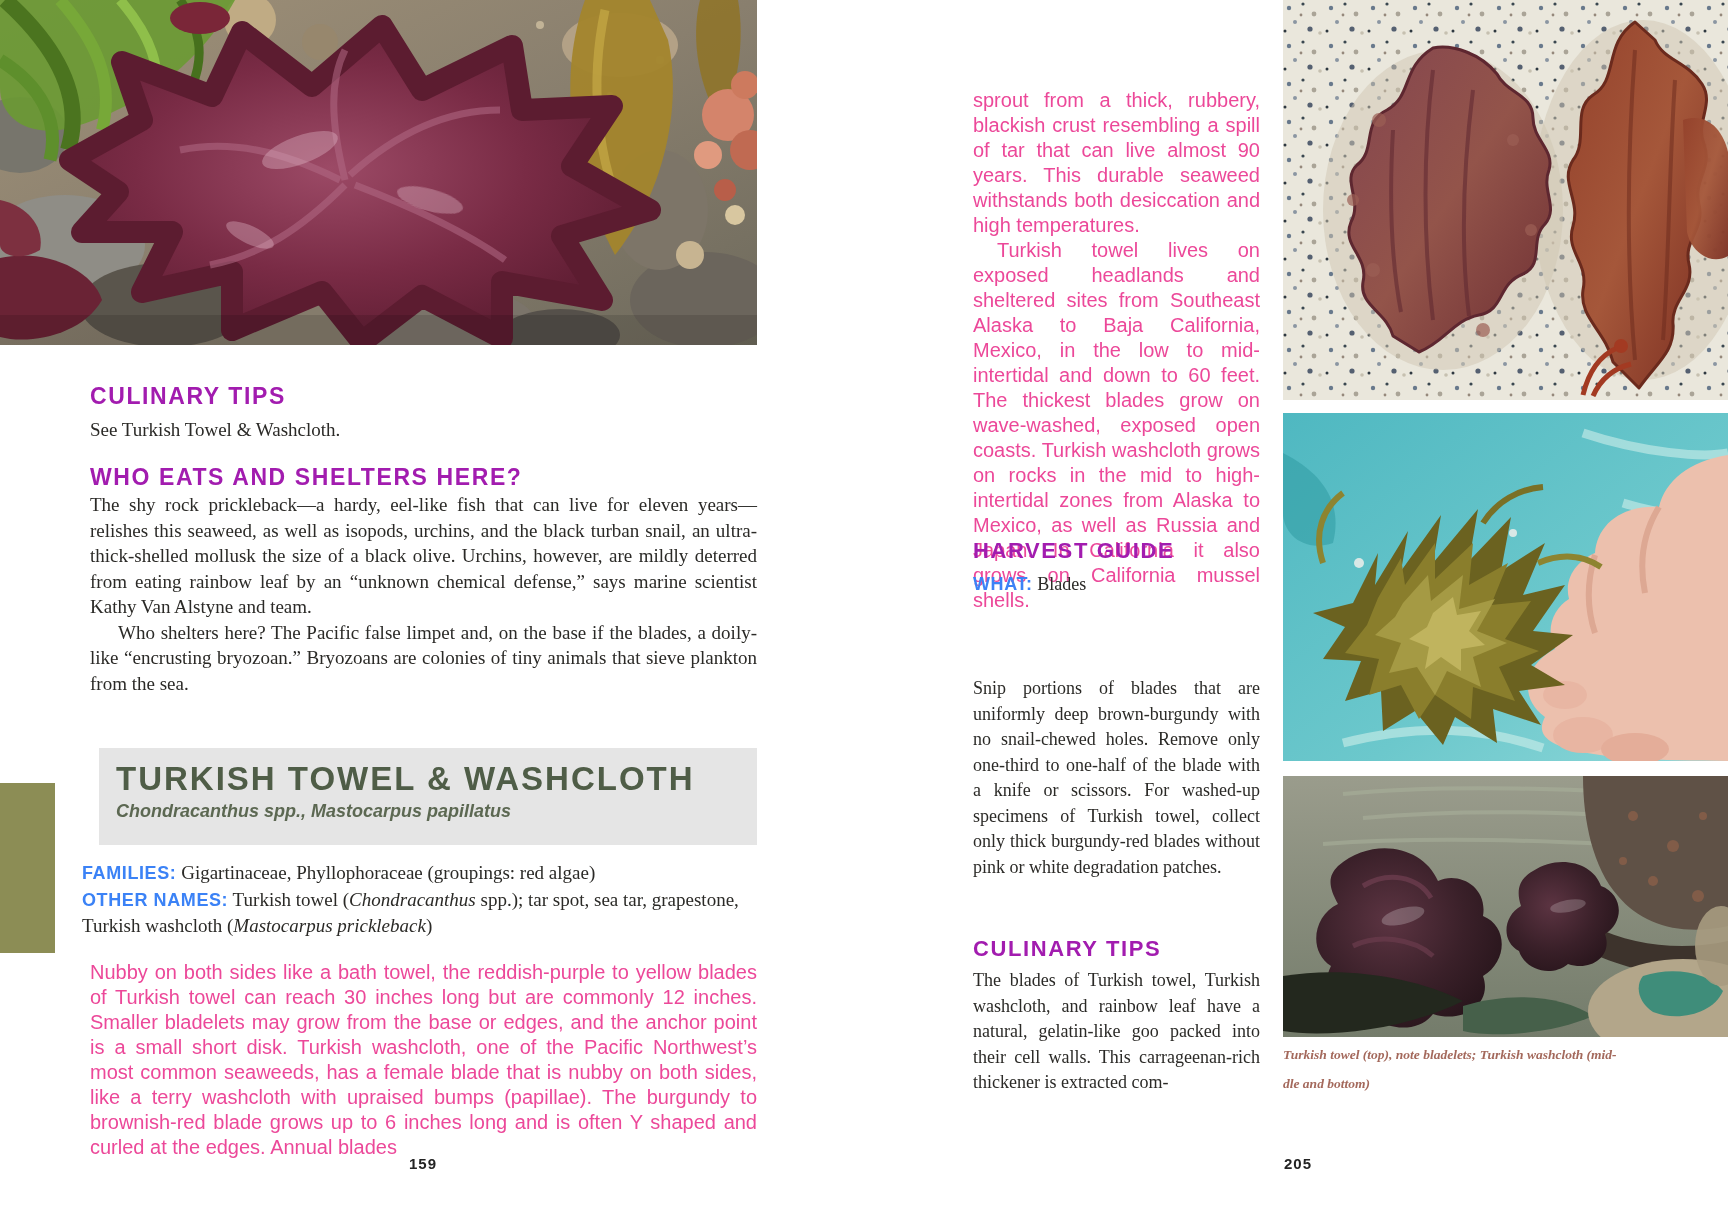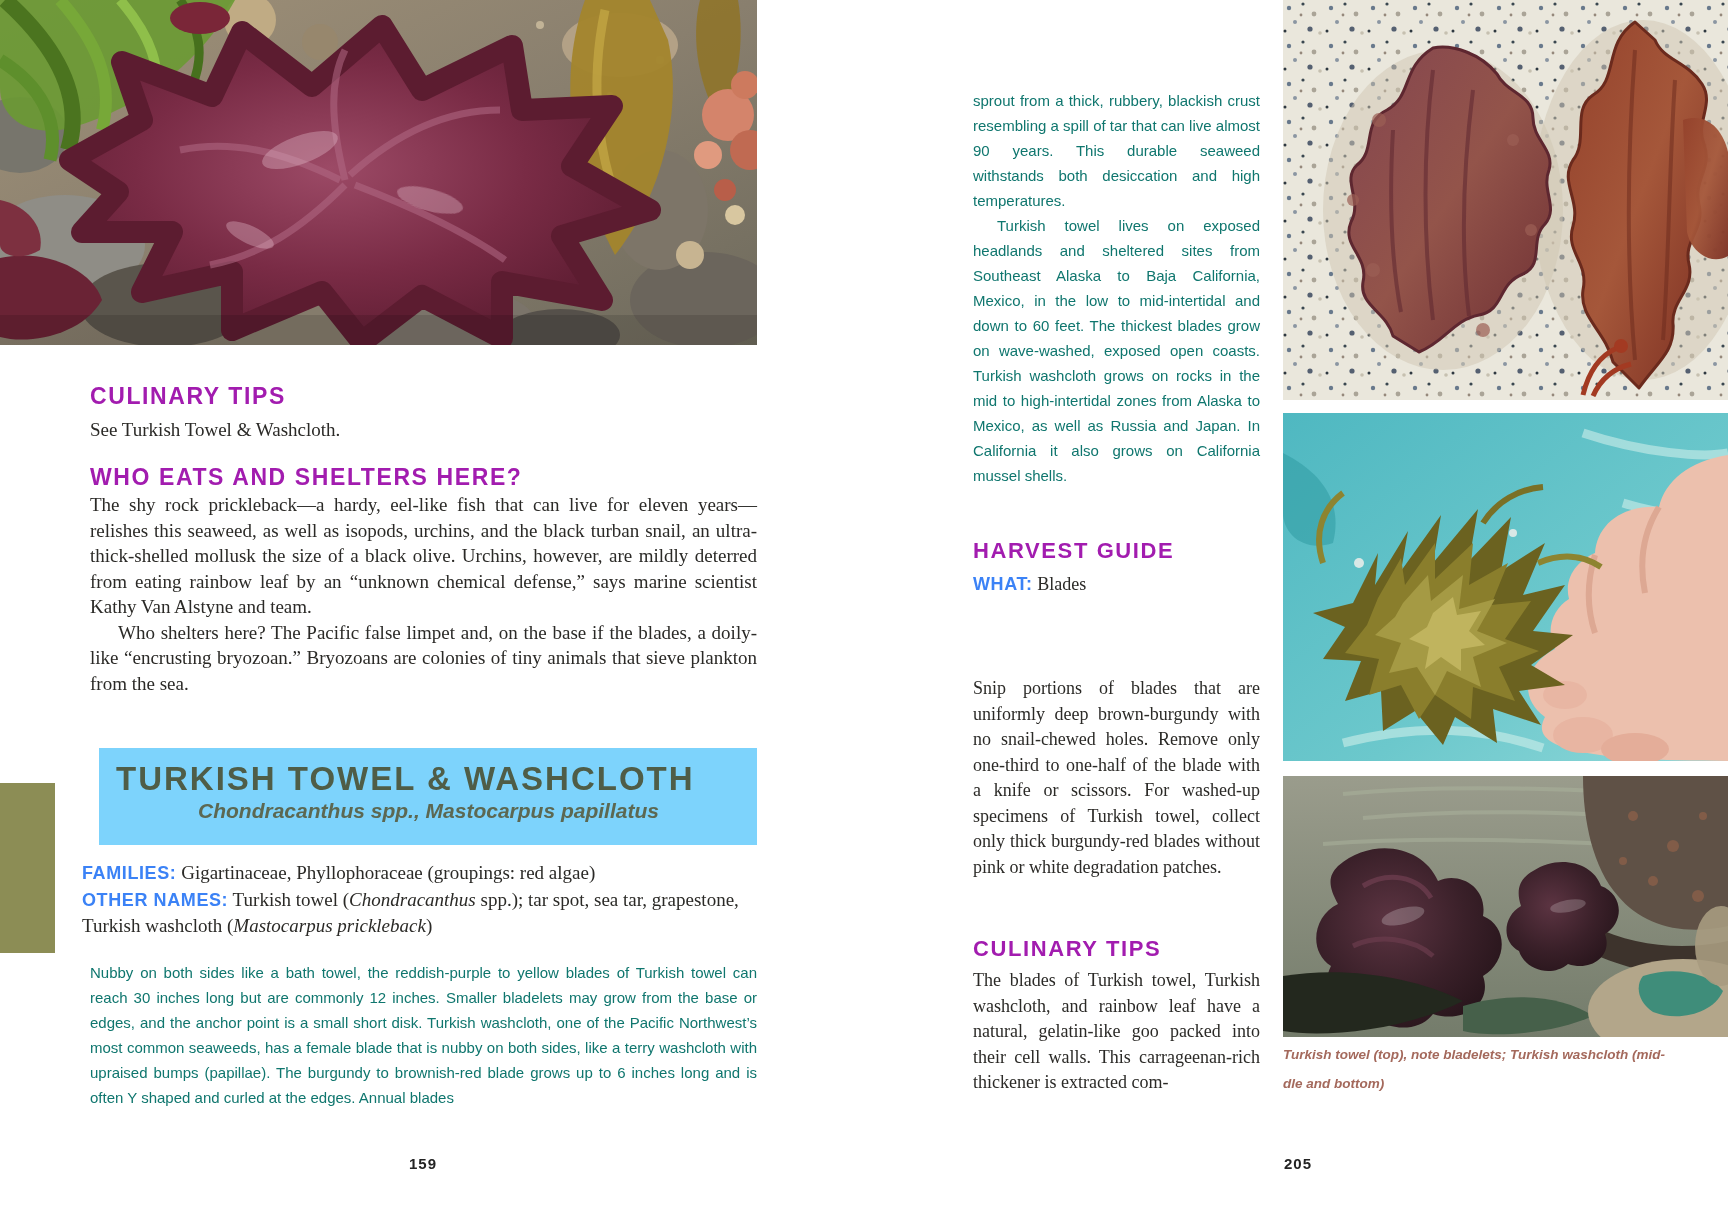--- a/index.html
+++ b/index.html
@@ -16,45 +16,45 @@
   .sec-head.small{font-size:22px;}
   .lbl{
     font-family:"Liberation Sans",sans-serif;font-weight:bold;
     color:#3b82f6;letter-spacing:.6px;font-size:18px;
   }
   
   .serif-body{font-size:19px;line-height:25.5px;color:#2b2a27;}
   .serif-body p{margin:0;}
   .serif-body p.indent{text-indent:28px;}
   .sans-green{
-    font-family:"Liberation Sans",sans-serif;color:#0f766e;
-    font-size:15px;line-height:25px;
+    font-family:"Liberation Sans",sans-serif;color:#ec4899;
+    font-size:20px;line-height:25px;
   }
   .just{text-align:justify;}
   .rc-serif{font-size:18px;line-height:25.5px;}
   
   .species-box{
-    background:#7dd3fc;left:99px;top:748px;width:658px;height:97px;
+    background:#e5e5e5;left:99px;top:748px;width:658px;height:97px;
     box-sizing:border-box;padding:13px 16px 0 17px;
   }
   .species-title{
     font-family:"Liberation Sans",sans-serif;font-weight:bold;
     color:#4f5d47;font-size:33px;letter-spacing:2px;line-height:36px;
   }
   .species-sub{
     font-family:"Liberation Sans",sans-serif;font-style:italic;font-weight:600;
-    color:#5c6852;font-size:21px;line-height:26px;margin-top:1px;text-align:center;
+    color:#5c6852;font-size:18px;line-height:26px;margin-top:1px;
   }
   .olive-tab{left:0;top:783px;width:55px;height:170px;background:#8c8d55;}
   .pagenum{
     font-family:"Liberation Sans",sans-serif;font-weight:600;font-size:15px;
     letter-spacing:1px;color:#232323;width:90px;text-align:center;
   }
   .caption{
-    font-family:Liberation Sans, sans-serif;font-style:italic;font-weight:600;
+    font-family:Liberation Serif, serif;font-style:italic;font-weight:600;
     color:#a4695c;font-size:13.5px;line-height:29px;white-space:nowrap;
   }
   .photo{overflow:hidden;background:#ddd;}
   .photo svg{display:block;}
   em{font-style:italic;}
 </style>
 </head>
 <body>
 
 <div id="spread">

